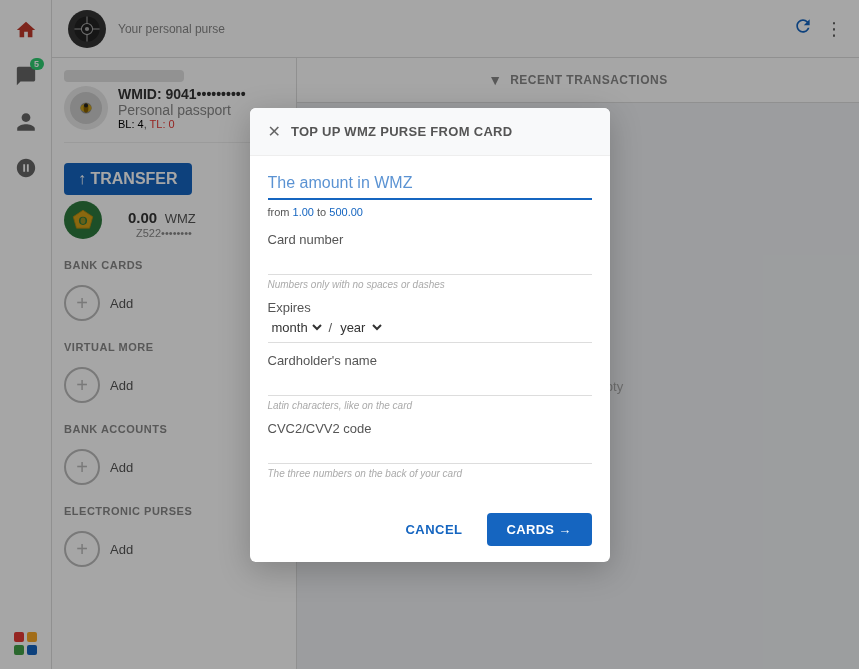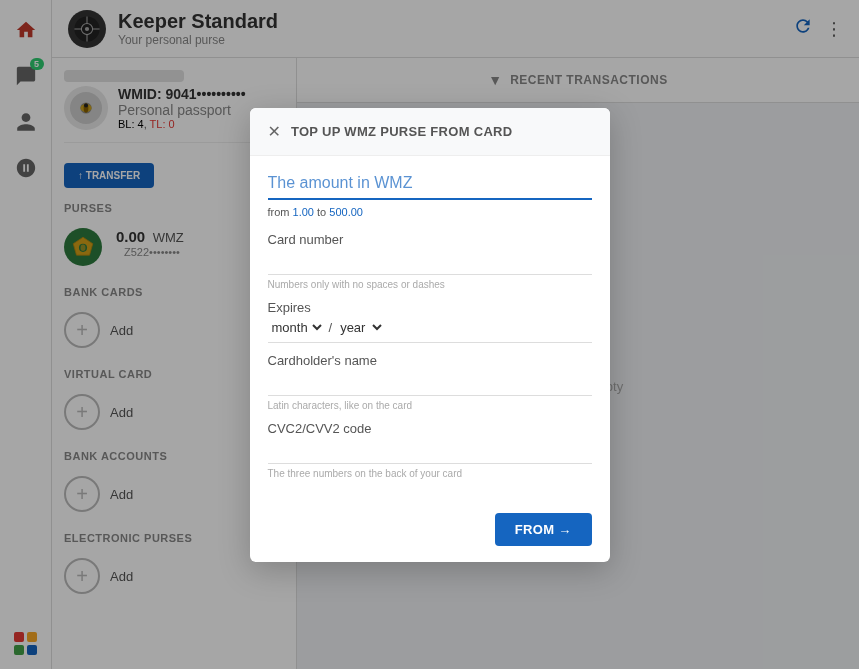--- a/index.html
+++ b/index.html
@@ -184,41 +184,41 @@
 
     .bl-zero { color: #000; }
     .tl-red { color: #e53935; margin-top: 12px; }
 
     .transfer-btn {
       background: #1565c0;
       color: #fff;
       border: none;
       border-radius: 4px;
       padding: 7px 14px;
-      font-size: 10px;
+      font-size: 16px;
       font-weight: 600;
       cursor: pointer;
       display: inline-flex;
       align-items: center;
       gap: 4px;
       margin-top: 8px;
     }
 
     .section-label {
       font-size: 11px;
       font-weight: 700;
       color: #888;
       letter-spacing: 0.5px;
       margin: 14px 0 8px;
     }
 
     .purse-item {
       display: flex;
-      align-items: flex-start;
-      gap: 14px;
+      align-items: flex-end;
+      gap: 26px;
       padding: 6px 0;
     }
 
     .purse-avatar {
       width: 38px;
       height: 38px;
       border-radius: 50%;
       background: #2d7a3e;
       display: flex;
       align-items: center;
@@ -386,20 +386,21 @@
       color: #333;
     }
 
     .field-input::placeholder { color: #999; font-size: 12px; }
 
     .field-hint {
       font-size: 10px;
       color: #aaa;
       margin-top: 3px;
       margin-bottom: 10px;
+      font-style: italic;
     }
 
     
     .expires-label {
       font-size: 13px;
       color: #555;
       margin-bottom: 4px;
     }
 
     .expires-row {
@@ -515,21 +516,20 @@
           <circle cx="20" cy="20" r="18" fill="#222"></circle>
           <circle cx="20" cy="20" r="8" fill="none" stroke="#aaa" stroke-width="1.5"></circle>
           <circle cx="20" cy="20" r="3" fill="#aaa"></circle>
           <line x1="20" y1="2" x2="20" y2="12" stroke="#aaa" stroke-width="1.5"></line>
           <line x1="20" y1="28" x2="20" y2="38" stroke="#aaa" stroke-width="1.5"></line>
           <line x1="2" y1="20" x2="12" y2="20" stroke="#aaa" stroke-width="1.5"></line>
           <line x1="28" y1="20" x2="38" y2="20" stroke="#aaa" stroke-width="1.5"></line>
         </svg>
       </div>
       <div>
-        <div class="header-title">Keeper Standard</div>
         <div class="header-subtitle">Your personal purse</div>
       </div>
       <div class="header-actions">
         <span style="cursor:pointer;font-size:18px;">
           <svg width="20" height="20" viewBox="0 0 24 24" fill="#1565c0">
               <path d="M17.65 6.35C16.2 4.9 14.21 4 12 4c-4.42 0-7.99 3.58-7.99 8s3.57 8 7.99 8c3.73 0 6.84-2.55 7.73-6h-2.08c-.82 2.33-3.04 4-5.65 4-3.31 0-6-2.69-6-6s2.69-6 6-6c1.66 0 3.14.69 4.22 1.78L13 11h7V4l-2.35 2.35z"></path>
             </svg>
         </span>
         <span style="cursor:pointer;font-size:18px;color:#555;">⋮</span>
       </div>
@@ -559,21 +559,20 @@
             <div class="balance-line">
               <span class="bl-zero">BL: 4</span>,
               <span class="tl-red">TL: 0</span>
             </div>
           </div>
         </div>
 
         <button class="transfer-btn">↑ TRANSFER</button>
 
         
-        <div class="section-label">PURSES</div>
         <div class="purse-item">
           <div class="purse-avatar">
             <svg width="26" height="26" viewBox="0 0 32 32">
               <polygon points="16,4 28,12 24,26 8,26 4,12" fill="#d4a017" stroke="#b8860b" stroke-width="1"></polygon>
               <circle cx="16" cy="17" r="5" fill="#2d7a3e"></circle>
               <ellipse cx="16" cy="17" rx="3" ry="4" fill="#c8a020" opacity="0.7"></ellipse>
             </svg>
           </div>
           <div>
             <div>
@@ -585,21 +584,21 @@
         </div>
 
         
         <div class="section-label">BANK CARDS</div>
         <div class="add-item">
           <div class="add-circle">+</div>
           <span class="add-label">Add</span>
         </div>
 
         
-        <div class="section-label">VIRTUAL CARD</div>
+        <div class="section-label">VIRTUAL MORE</div>
         <div class="add-item">
           <div class="add-circle">+</div>
           <span class="add-label">Add</span>
         </div>
 
         
         <div class="section-label">BANK ACCOUNTS</div>
         <div class="add-item">
           <div class="add-circle">+</div>
           <span class="add-label">Add</span>
@@ -682,19 +681,20 @@
         
         <div class="form-field">
           <span class="field-label">CVC2/CVV2 code</span>
           <input class="field-input" type="text" placeholder="" style="">
         </div>
         <div class="field-hint">The three numbers on the back of your card</div>
 
       </div>
 
       <div class="modal-footer">
-        <button class="btn-more">FROM →</button>
+        <button class="btn-cancel">CANCEL</button>
+        <button class="btn-more">CARDS →</button>
       </div>
 
     </div>
   </div>
 
 </div>
 
 </body></html>

